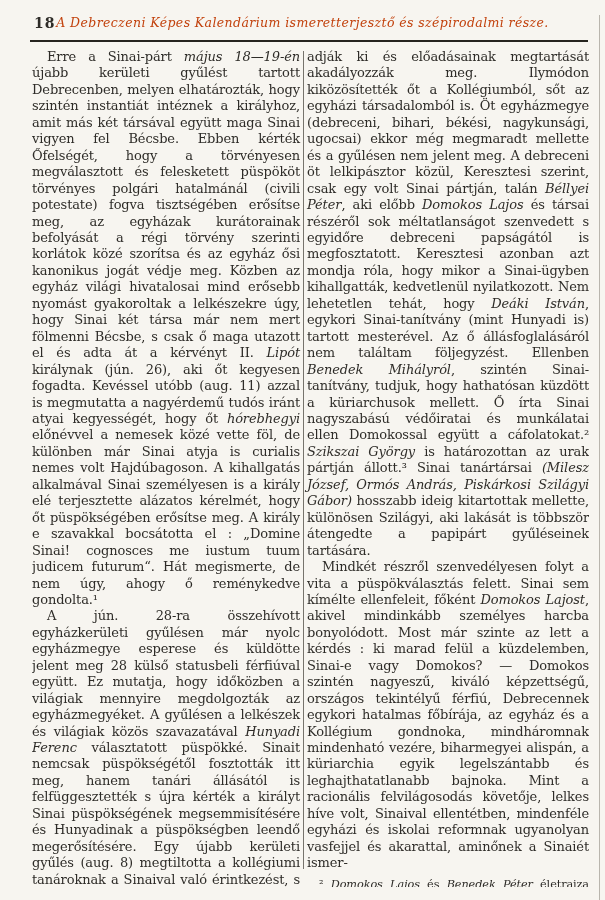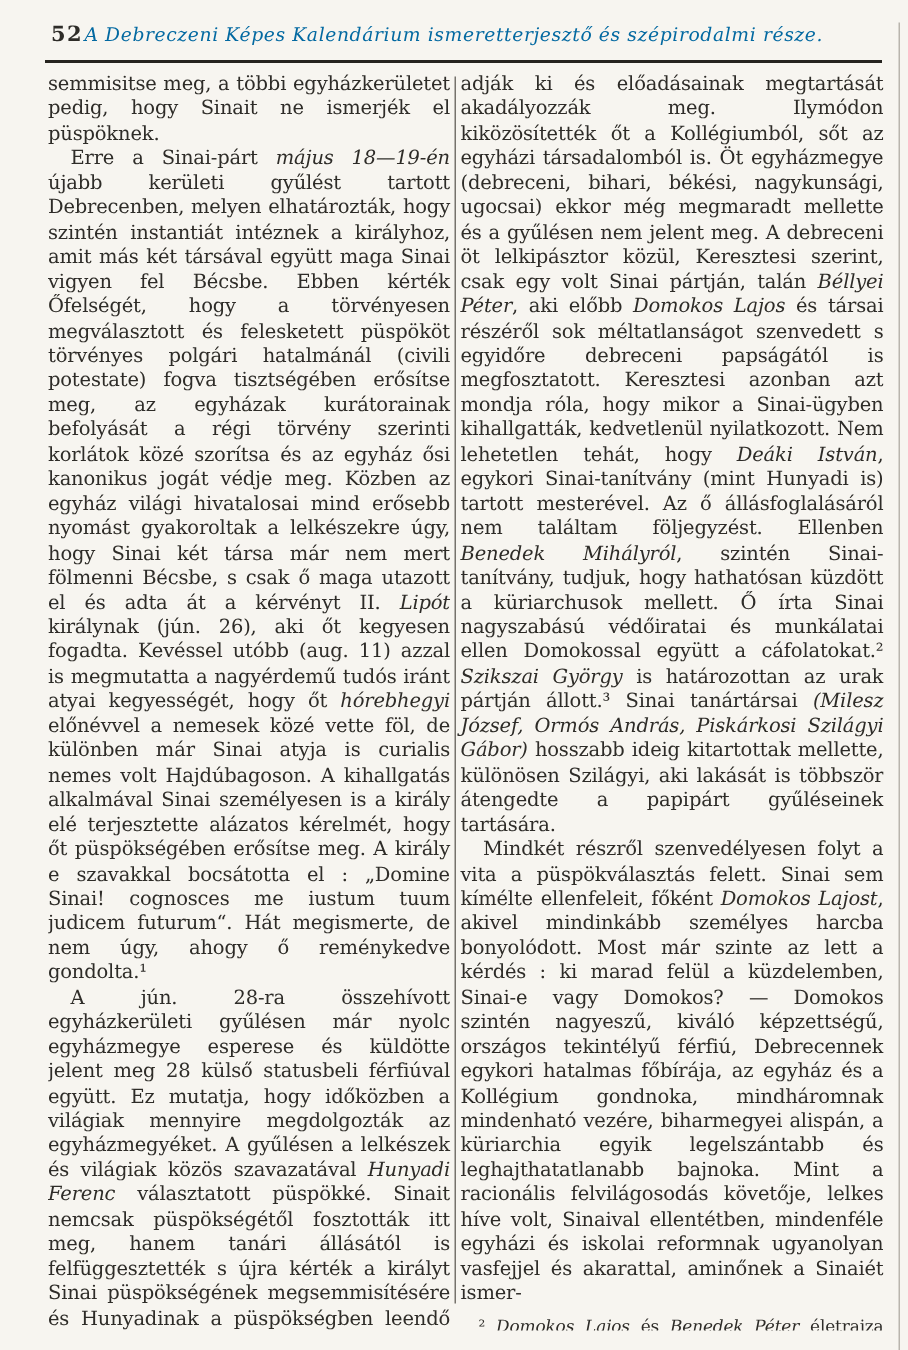--- a/index.html
+++ b/index.html
@@ -17,21 +17,21 @@
     width: 1px; background: #b9b5ad;
   }
   
   .header { position: relative; height: 22px; margin-top: 15px; }
   .page-number {
     position: absolute; left: 34px; top: 0;
     font-size: 14px; font-weight: 700; letter-spacing: 1px;
   }
   .running-title {
     text-align: center; font-style: italic; font-size: 12.5px;
-    letter-spacing: 0.4px; color: #0369a1;
+    letter-spacing: 0.4px; color: #c2410c;
     padding: 0 40px; white-space: nowrap;
   }
   .header-rule {
     height: 2px; background: #26241f;
     margin: 3px 17px 0 30px;
   }
   
   .columns {
     display: flex; align-items: stretch;
     margin: 7px 16px 0 32px;
@@ -55,29 +55,28 @@
   .footnotes p.indent { text-indent: 12px; }
   .it { font-style: italic; margin-top: 48px; }
 </style>
 </head>
 <body>
 
 <div class="page">
   <div class="edge-artifact"></div>
 
   <div class="header">
-    <div class="page-number">52</div>
+    <div class="page-number">18</div>
     <div class="running-title">A Debreczeni Képes Kalendárium ismeretterjesztő és szépirodalmi része.</div>
   </div>
   <div class="header-rule"></div>
 
   <div class="columns">
     <div class="col col-left">
       <div class="body-text">
-          <p><span>semmisitse meg, a többi egyházkerületet pedig, hogy Sinait ne ismerjék el püspöknek.</span></p>
           <p class="indent"><span>Erre a Sinai-párt </span><span class="it">május 18—19-én</span><span> újabb kerületi gyűlést tartott Debrecenben, melyen elhatározták, hogy szintén instantiát intéznek a királyhoz, amit más két társával együtt maga Sinai vigyen fel Bécsbe. Ebben kérték Őfelségét, hogy a törvényesen megválasztott és felesketett püspököt törvényes polgári hatalmánál (civili potestate) fogva tisztségében erősítse meg, az egyházak kurátorainak befolyását a régi törvény szerinti korlátok közé szorítsa és az egyház ősi kanonikus jogát védje meg. Közben az egyház világi hivatalosai mind erősebb nyomást gyakoroltak a lelkészekre úgy, hogy Sinai két társa már nem mert fölmenni Bécsbe, s csak ő maga utazott el és adta át a kérvényt II. </span><span class="it">Lipót</span><span> királynak (jún. 26), aki őt kegyesen fogadta. Kevéssel utóbb (aug. 11) azzal is megmutatta a nagyérdemű tudós iránt atyai kegyességét, hogy őt </span><span class="it">hórebhegyi</span><span> előnévvel a nemesek közé vette föl, de különben már Sinai atyja is curialis nemes volt Hajdúbagoson. A kihallgatás alkalmával Sinai személyesen is a király elé terjesztette alázatos kérelmét, hogy őt püspökségében erősítse meg. A király e szavakkal bocsátotta el : „Domine Sinai! cognosces me iustum tuum judicem futurum“. Hát megismerte, de nem úgy, ahogy ő reménykedve gondolta.¹</span></p>
           <p class="indent"><span>A jún. 28-ra összehívott egyházkerületi gyűlésen már nyolc egyházmegye esperese és küldötte jelent meg 28 külső statusbeli férfiúval együtt. Ez mutatja, hogy időközben a világiak mennyire megdolgozták az egyházmegyéket. A gyűlésen a lelkészek és világiak közös szavazatával </span><span class="it">Hunyadi Ferenc</span><span> választatott püspökké. Sinait nemcsak püspökségétől fosztották itt meg, hanem tanári állásától is felfüggesztették s újra kérték a királyt Sinai püspökségének megsemmisítésére és Hunyadinak a püspökségben leendő megerősítésére. Egy újabb kerületi gyűlés (aug. 8) megtiltotta a kollégiumi tanároknak a Sinaival való érintkezést, s elrendelte, hogy neki a Kollégium semmiféle ügyébe beleszólást ne engedjenek, fizetését ne</span></p>
         </div>
 
     </div>
 
     <div class="col-divider"></div>
 
     <div class="col col-right">
       <div class="body-text">

